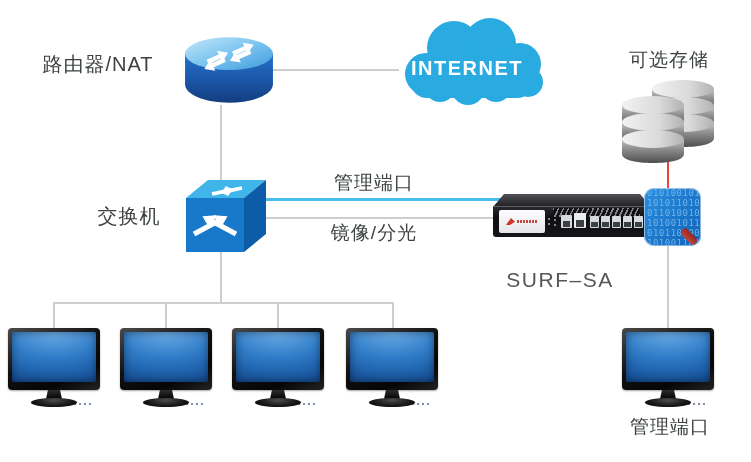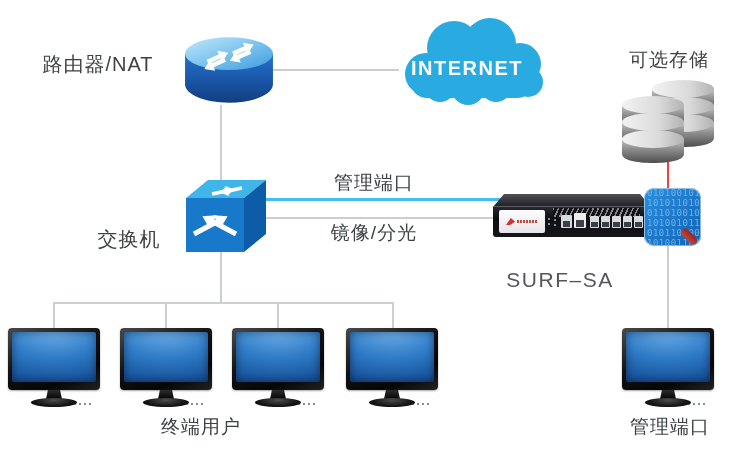--- a/index.html
+++ b/index.html
@@ -151,21 +151,21 @@
       <g transform="translate(34,26) rotate(-12)">
           <rect x="0" y="-1.8" width="15" height="3.6"></rect>
           <polygon points="14,-5 23,0 14,5"></polygon>
         </g>
       <g transform="translate(64,20) rotate(168)">
           <rect x="0" y="-1.8" width="15" height="3.6"></rect>
           <polygon points="14,-5 23,0 14,5"></polygon>
         </g>
     </g>
   </svg>
-  <div class="lbl lbl-big" style="left:129px;top:203px;margin-top:23px;">交换机</div>
+  <div class="lbl lbl-big" style="left:129px;top:203px;">交换机</div>
 
   <div class="lbl" style="left:374px;top:170px;">管理端口</div>
   <div class="lbl" style="left:374px;top:220px;">镜像/分光</div>
 
   <svg style="left:622px;top:80px;" width="92" height="84" viewBox="0 0 92 84">
     <defs>
       <linearGradient id="dbT" x1="0" y1="0" x2="1" y2="0">
         <stop offset="0" stop-color="#F2F2F2"></stop>
           <stop offset=".6" stop-color="#DADADA"></stop>
           <stop offset="1" stop-color="#B2B2B2"></stop>
@@ -282,21 +282,20 @@
       <div class="mon-base"></div>
     </div>
     <div class="monitor" style="left:346px;top:328px;">
       <div class="mon-bezel"></div>
       <div class="mon-screen"></div>
       <div class="mon-btns"></div>
       <div class="mon-neck"></div>
       <div class="mon-base"></div>
     </div>
   </div>
-  <div class="lbl" style="left:201px;top:414px;">终端用户</div>
 
   <div class="monitor" style="left:622px;top:328px;">
     <div class="mon-bezel"></div>
     <div class="mon-screen"></div>
     <div class="mon-btns"></div>
     <div class="mon-neck"></div>
     <div class="mon-base"></div>
   </div>
   <div class="lbl" style="left:670px;top:414px;">管理端口</div>
 

